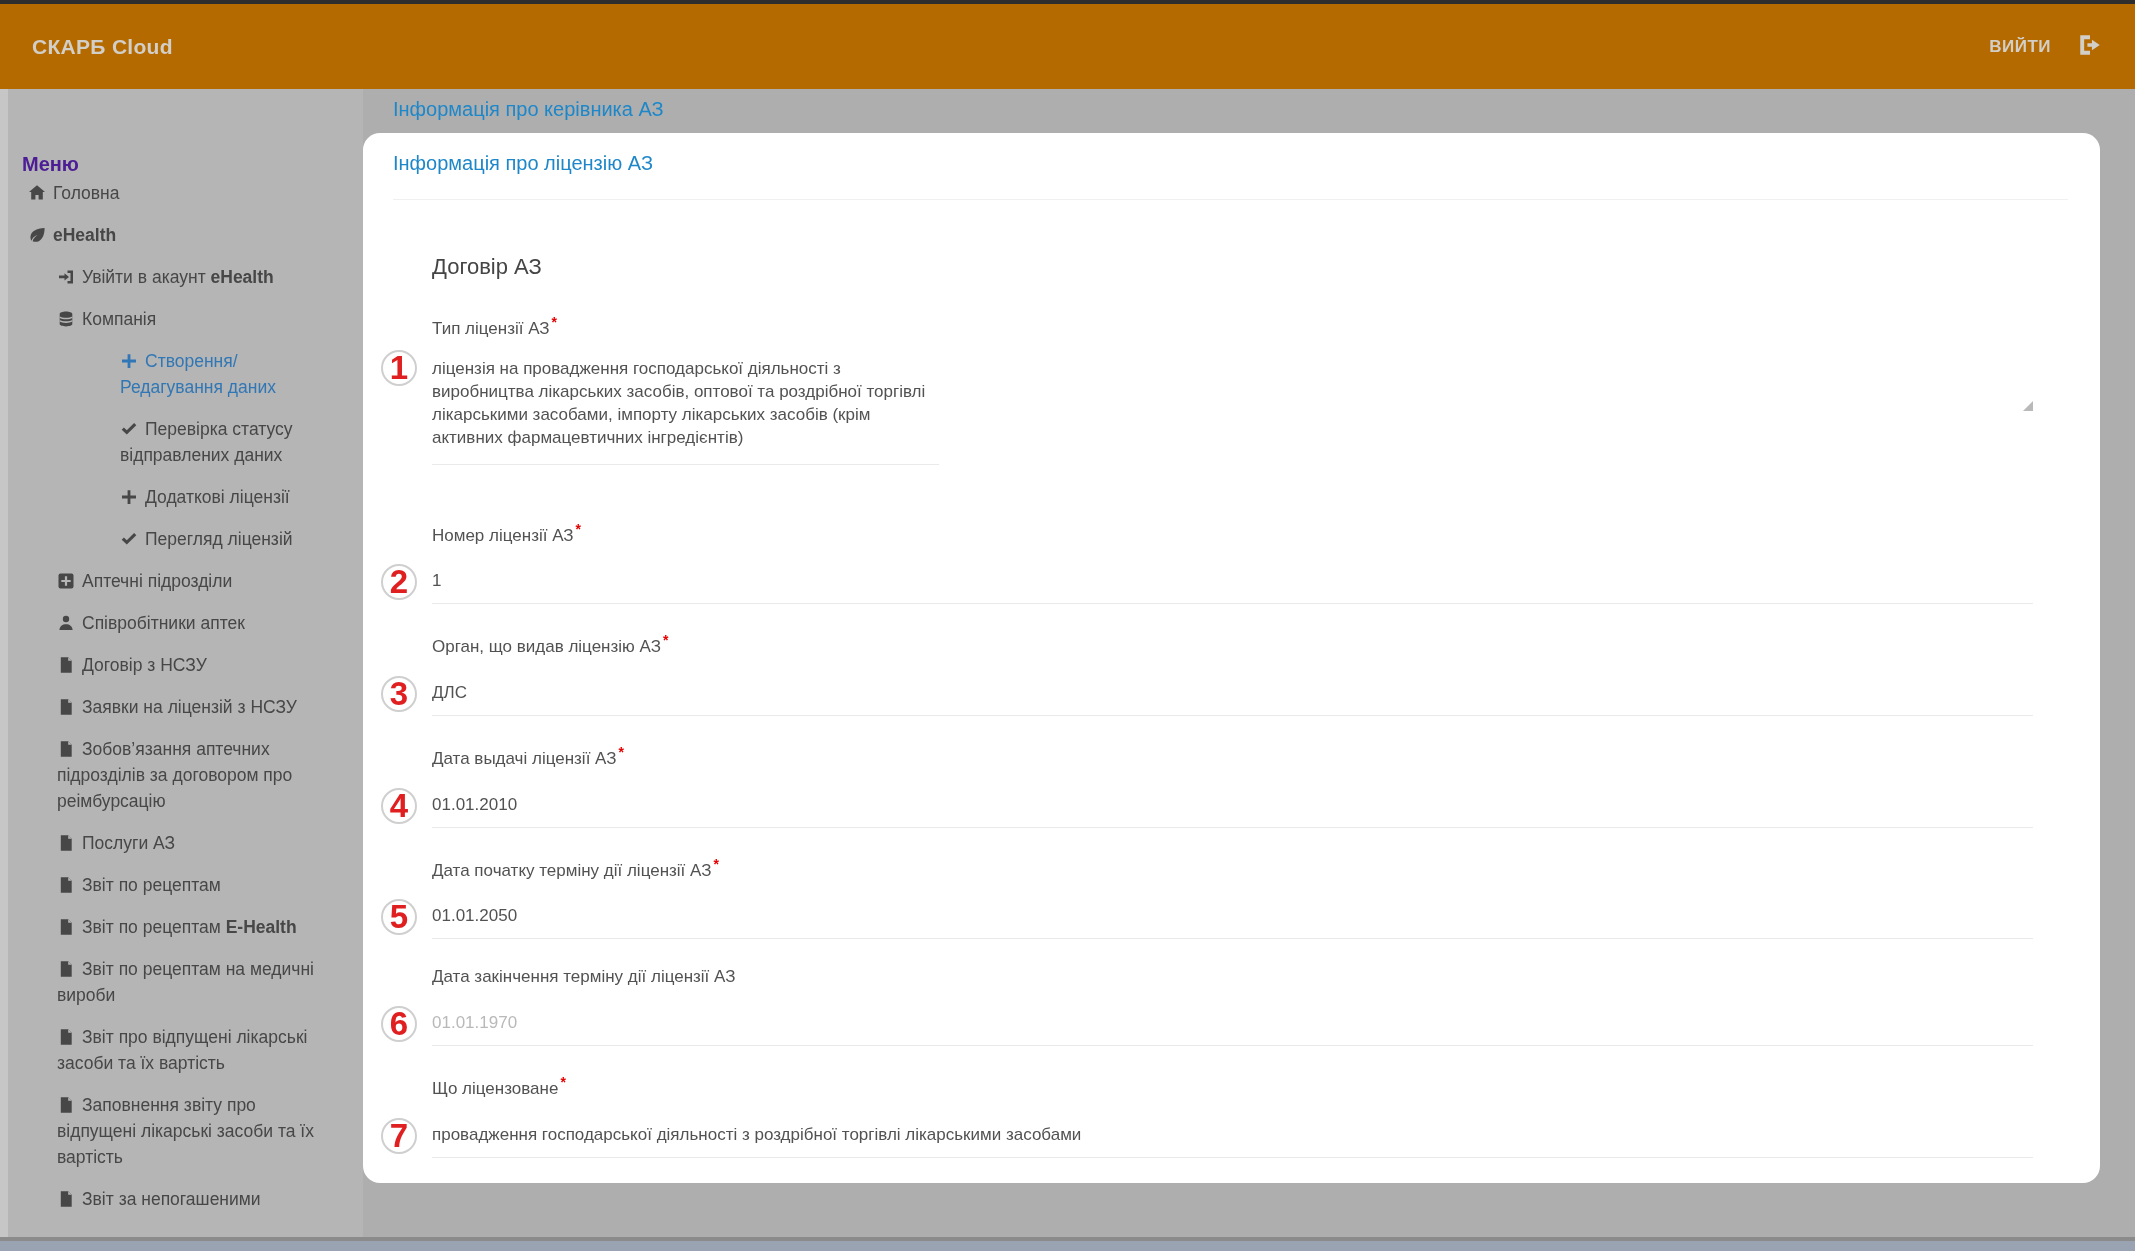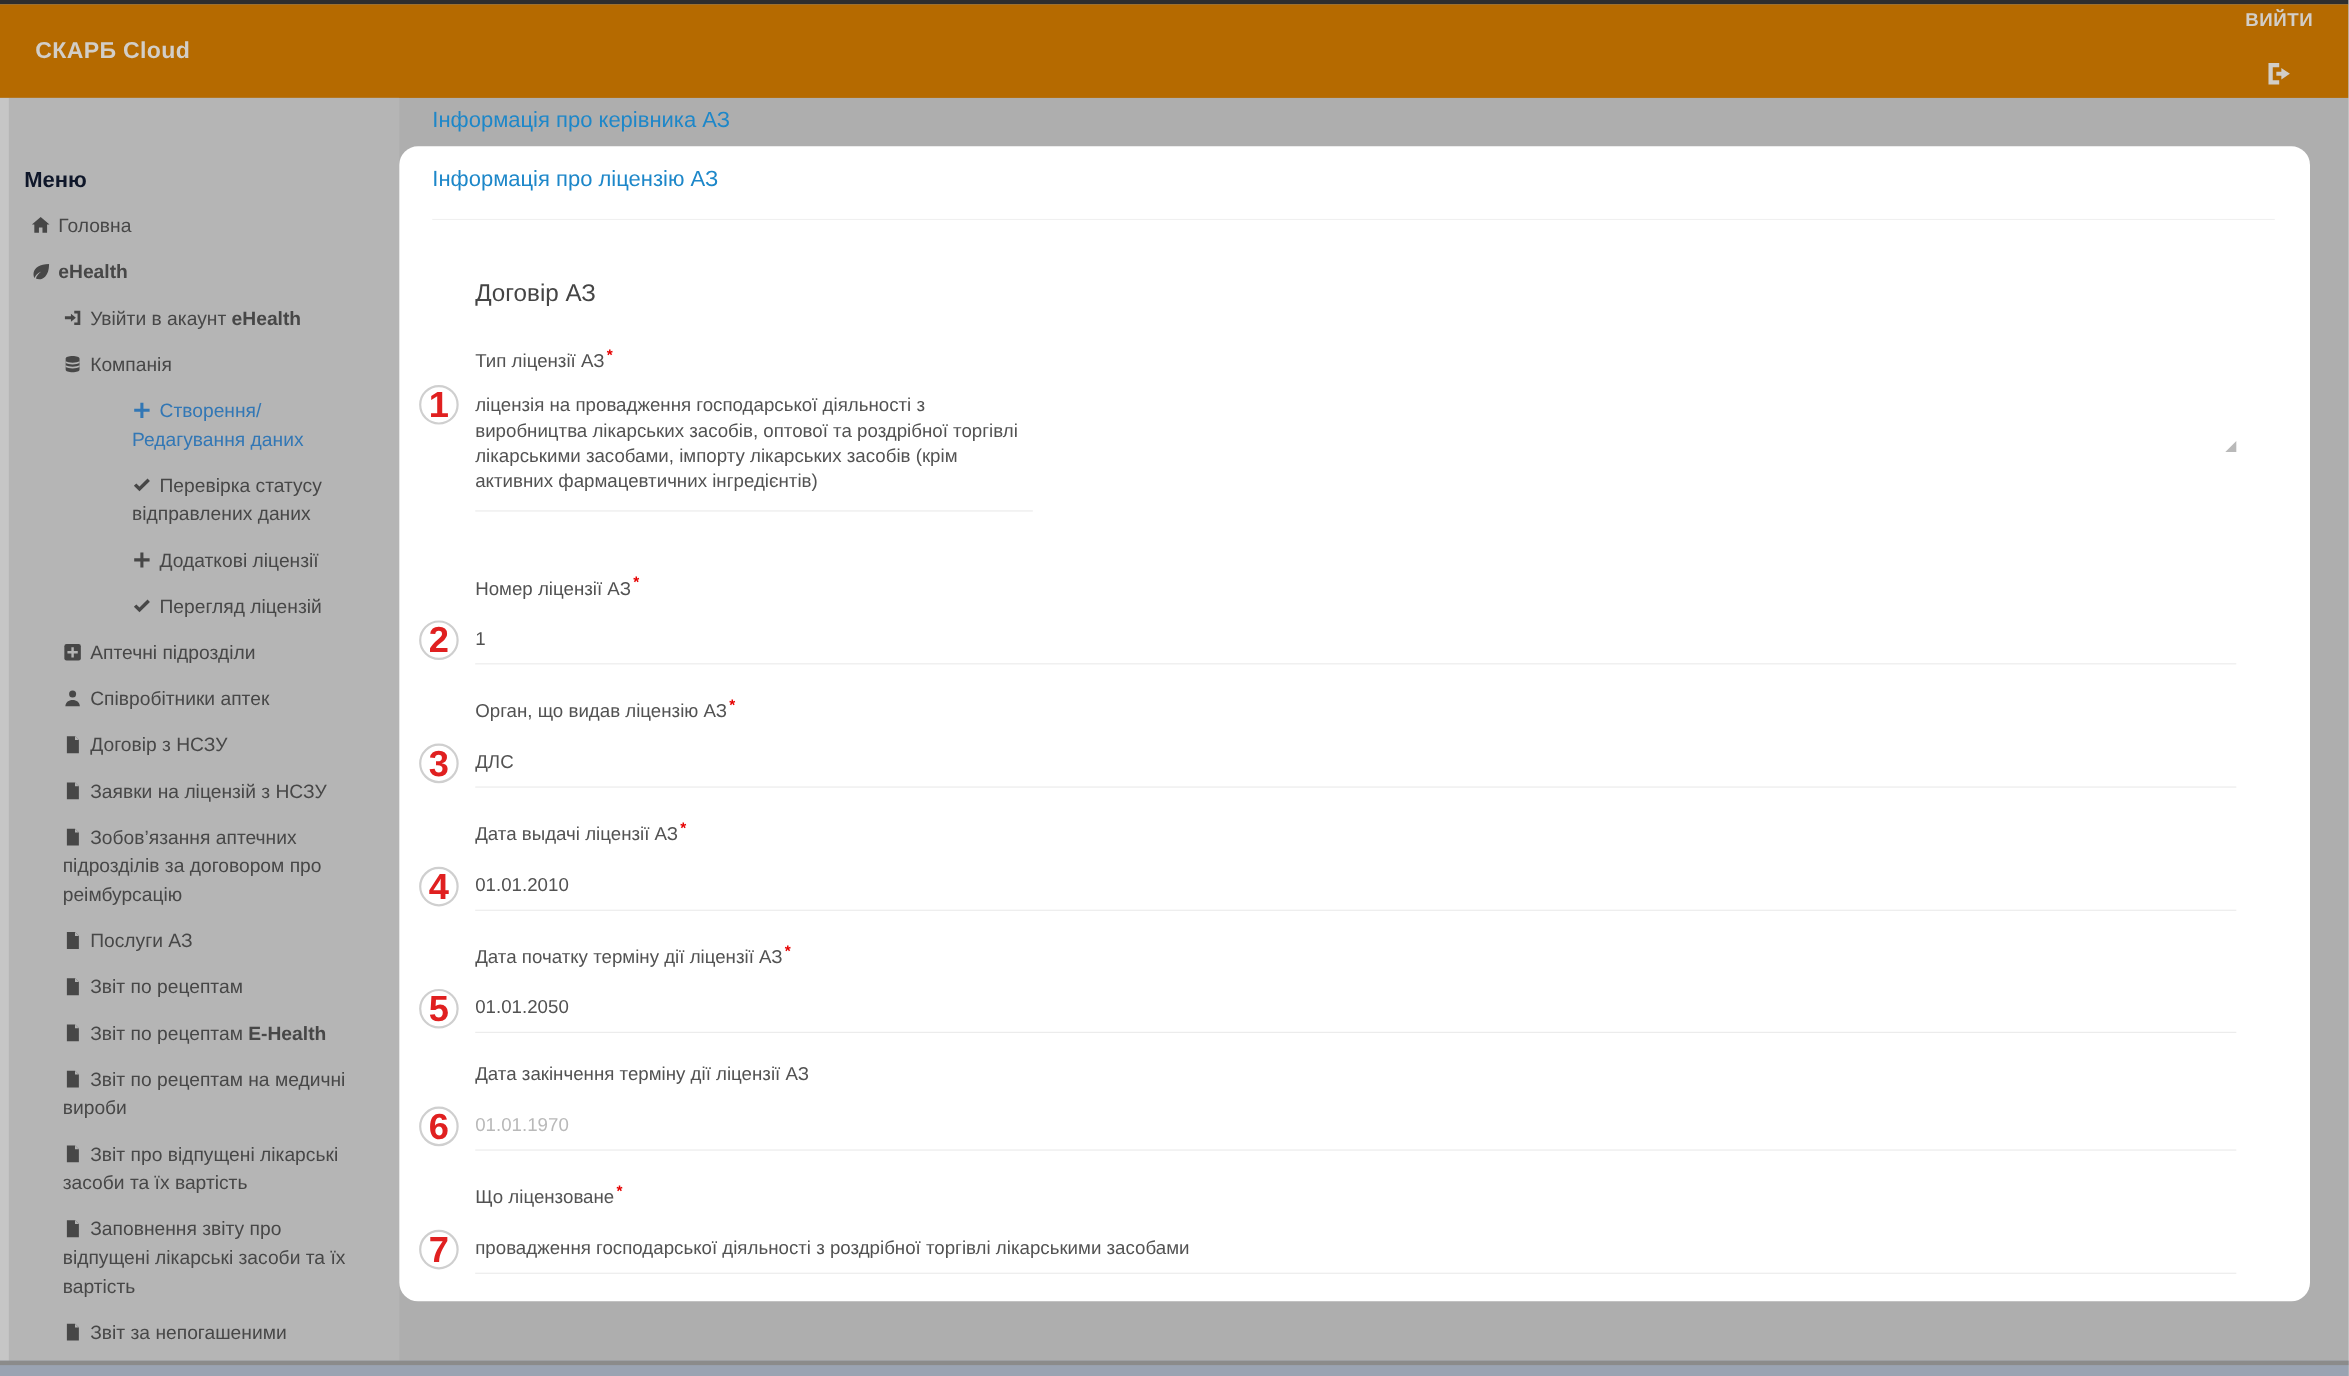--- a/index.html
+++ b/index.html
@@ -2,29 +2,29 @@
 <html style="--header_bg: #b56a00; --header_text: #d2cec8; --sidebar_bg: #b5b5b5; --page_bg: #aeaeae; --card_bg: #ffffff; --menu_text: #474747; --active_blue: #3277b5; --link_blue: #1d87c9; --required_red: #e60000; --marker_red: #e02020; --muted_gray: #b9b9b9; --underline: #eaeaea; --scrollbar: #9aa3b2;"><head>
 <meta charset="utf-8">
 <style>
   * { margin:0; padding:0; box-sizing:border-box; }
   html,body { width:2135px; height:1251px; overflow:hidden; font-family:"Liberation Sans",sans-serif; background:var(--page_bg,#aeaeae); }
 
   .topstrip { height:4px; background:#2e2e2e; }
 
   .appbar { height:85px; background:var(--header_bg,#b56a00); display:flex; align-items:center; justify-content:space-between; padding:0 32px; }
   .brand { font-size:21px; font-weight:bold; color:var(--header_text,#d2cec8); letter-spacing:.3px; cursor:pointer; }
-  .logout { display:flex; align-items:center; gap:26px; cursor:pointer; color:var(--header_text,#d2cec8);flex-direction:column; }
+  .logout { display:flex; align-items:center; gap:26px; cursor:pointer; color:var(--header_text,#d2cec8); }
   .logout .lbl { font-size:17px; font-weight:bold; letter-spacing:.5px; }
   .logout svg { width:26px; height:24px; fill:currentColor; }
 
   .shell { display:flex; height:1162px; }
 
   .sidebar { width:363px; background:var(--sidebar_bg,#b5b5b5); position:relative; overflow:hidden; flex:none; }
   .sidebar::before { content:''; position:absolute; left:0; top:0; width:8px; height:100%; background:#c6c6c6; }
-  .menu-title { margin:64px 0 16px 22px; font-size:20px; font-weight:bold; color:#0f172a; }
+  .menu-title { margin:64px 0 4px 22px; font-size:20px; font-weight:bold; color:#4c1d95; }
   #menu-list { list-style:none; }
   #menu-list li { font-size:17.5px; line-height:26px; color:var(--menu_text,#474747); margin-bottom:16px; padding-right:38px; cursor:pointer; }
   #menu-list li.lvl0 { padding-left:28px; }
   #menu-list li.lvl1 { padding-left:57px; }
   #menu-list li.lvl2 { padding-left:120px; }
   #menu-list li.active { color:var(--active_blue,#3277b5); }
   #menu-list .icon { display:inline-block; vertical-align:-3px; margin-right:7px; }
   #menu-list .icon svg { width:18px; height:18px; fill:currentColor; display:block; }
   #menu-list b { font-weight:bold; }
 

